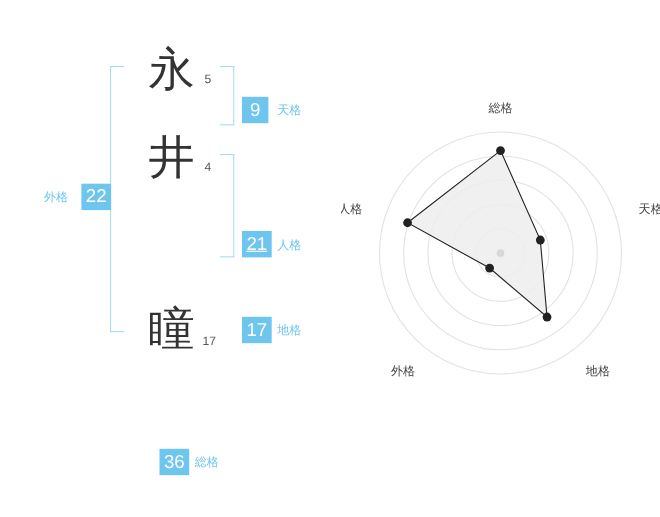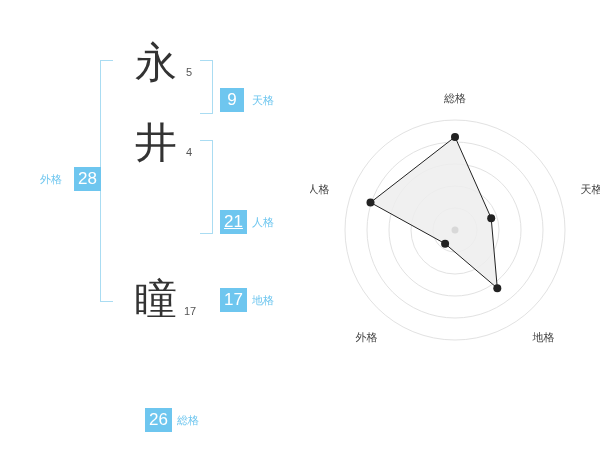--- a/index.html
+++ b/index.html
@@ -149,24 +149,24 @@
 
   <div class="chip" id="chip-tenkaku">9</div>
   <div class="chip-label" id="label-tenkaku">天格</div>
 
   <div class="chip" id="chip-jinkaku">21</div>
   <div class="chip-label" id="label-jinkaku">人格</div>
 
   <div class="chip" id="chip-chikaku">17</div>
   <div class="chip-label" id="label-chikaku">地格</div>
 
-  <div class="chip" id="chip-gaikaku">28</div>
+  <div class="chip" id="chip-gaikaku">22</div>
   <div class="chip-label" id="label-gaikaku">外格</div>
 
-  <div class="chip" id="chip-soukaku">26</div>
+  <div class="chip" id="chip-soukaku">36</div>
   <div class="chip-label" id="label-soukaku">総格</div>
 </div>
 
 <div id="radar-panel">
   <svg id="radar-svg" width="290" height="300" viewBox="0 0 290 300">
     <g id="radar-rings">
         <circle cx="145" cy="150" r="22" fill="none" stroke="#e2e2e2" stroke-width="1"></circle>
         <circle cx="145" cy="150" r="44" fill="none" stroke="#e2e2e2" stroke-width="1"></circle>
         <circle cx="145" cy="150" r="66" fill="none" stroke="#e2e2e2" stroke-width="1"></circle>
         <circle cx="145" cy="150" r="88" fill="none" stroke="#e2e2e2" stroke-width="1"></circle>

